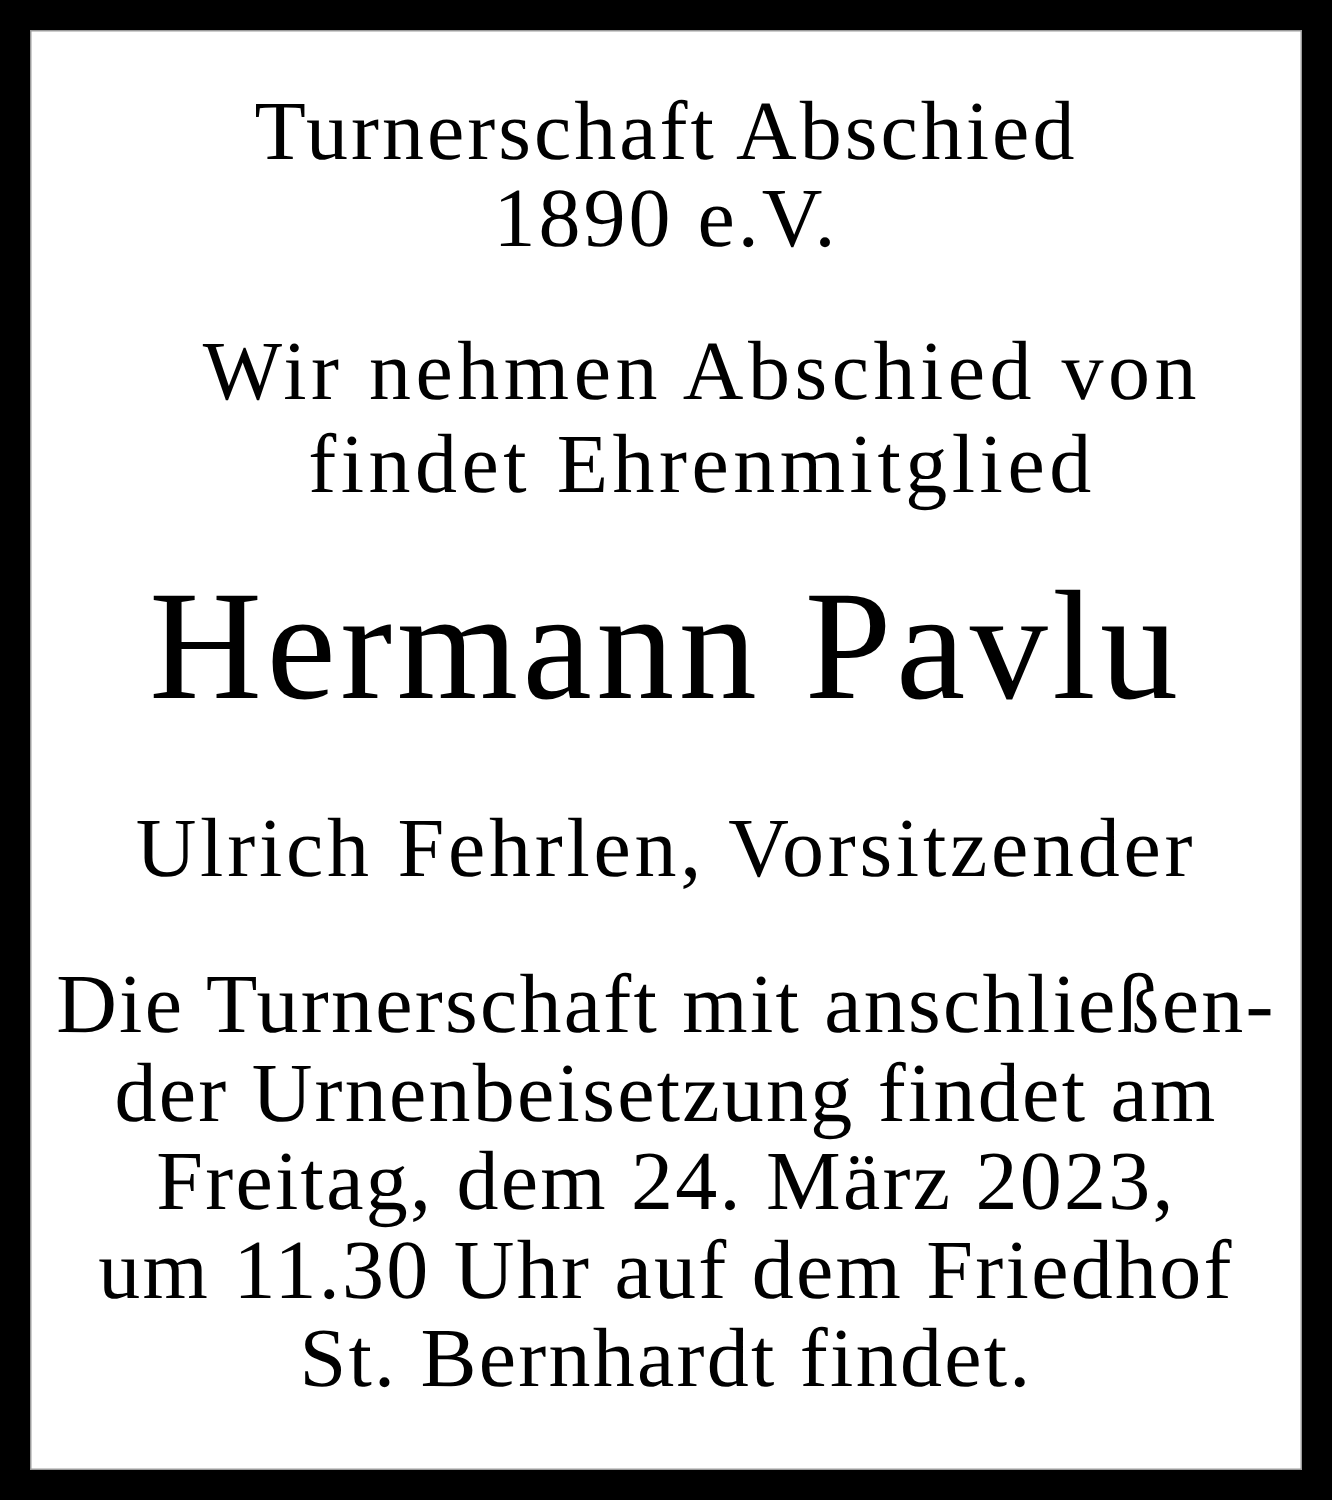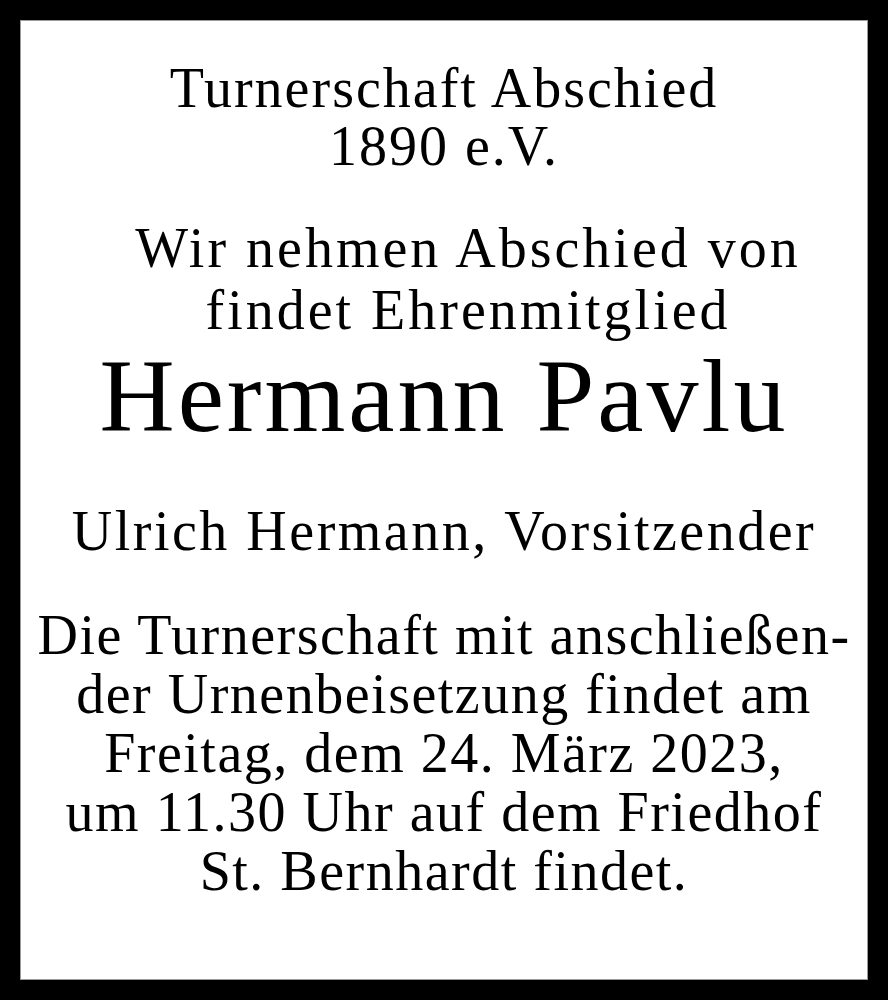--- a/index.html
+++ b/index.html
@@ -36,20 +36,21 @@
     letter-spacing: 2px;
   }
   .intro {
     margin-top: 42px;
     font-size: 56px;
     line-height: 62px;
     letter-spacing: 3px;
     margin-left: 48px;
   }
   .name {
+    margin-top: 35px;
     font-size: 104px;
     line-height: 110px;
     letter-spacing: 3px;
   }
   .signature {
     margin-top: 49px;
     font-size: 56px;
     line-height: 62px;
     letter-spacing: 2.5px;
   }
@@ -70,21 +71,21 @@
     <div class="line">1890 e.V.</div>
   </div>
 
   <div class="intro">
     <div class="line">Wir nehmen Abschied von</div>
     <div class="line">findet Ehrenmitglied</div>
   </div>
 
   <div class="name line">Hermann Pavlu</div>
 
-  <div class="signature line">Ulrich Hermann, Vorsitzender</div>
+  <div class="signature line">Ulrich Fehrlen, Vorsitzender</div>
 
   <div class="details">
     <div class="line">Die Turnerschaft mit anschließen-</div>
     <div class="line">der Urnenbeisetzung findet am</div>
     <div class="line">Freitag, dem 24. März 2023,</div>
     <div class="line">um 11.30 Uhr auf dem Friedhof</div>
     <div class="line">St. Bernhardt findet.</div>
   </div>
 
 </div>

